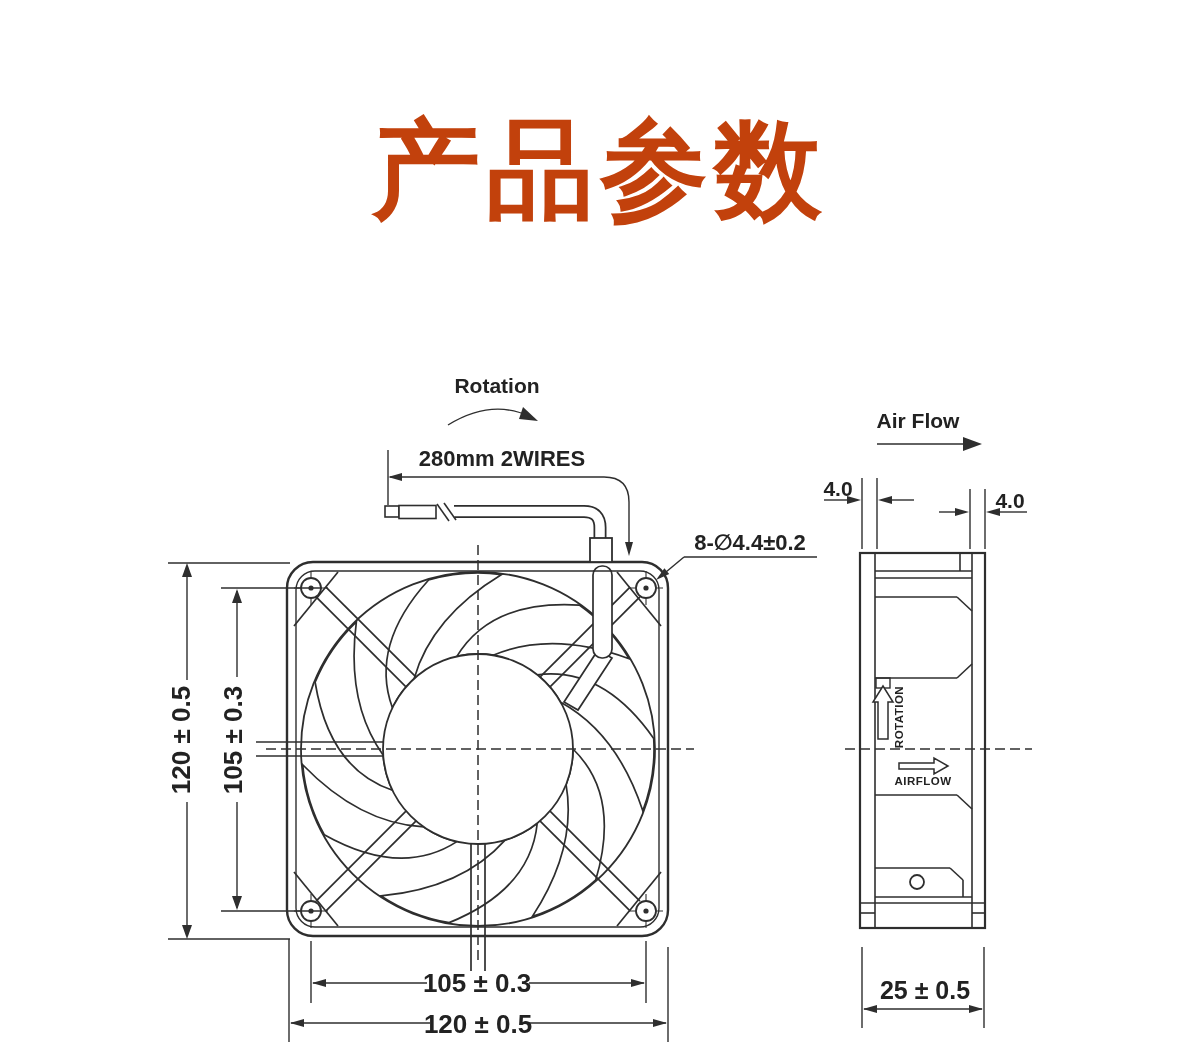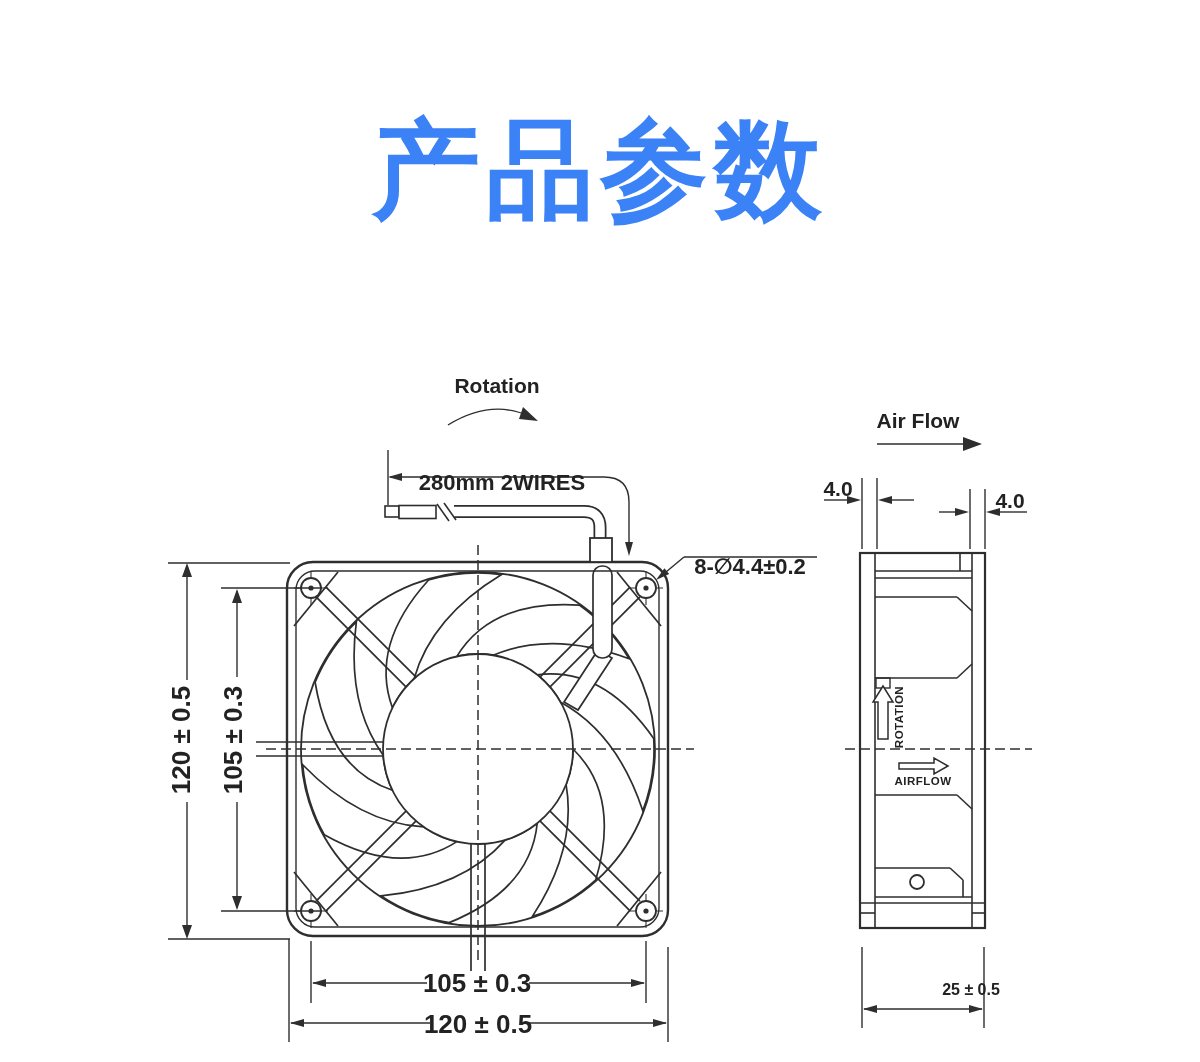--- a/index.html
+++ b/index.html
@@ -2,31 +2,31 @@
 <html><head>
 <meta charset="utf-8">
 <style>
   html,body{margin:0;padding:0;background:#ffffff;}
   .canvas{
     position:relative;width:1200px;height:1062px;background:#ffffff;overflow:hidden;
     font-family:"Liberation Sans","DejaVu Sans",sans-serif;color:#1e1e1e;
   }
   .page-title{
     position:absolute;left:600px;top:98px;transform:translateX(-50%);
-    font-size:108px;font-weight:900;color:#3b82f6;letter-spacing:6px;white-space:nowrap;
+    font-size:108px;font-weight:900;color:#c2410c;letter-spacing:6px;white-space:nowrap;
     font-family:"Liberation Sans","DejaVu Sans",sans-serif;
   }
   .lbl{
     position:absolute;transform:translate(-50%,-50%);
     font-weight:700;color:#222;white-space:nowrap;line-height:1;
   }
   .lbl.vert{transform:translate(-50%,-50%) rotate(-90deg);}
   .f21{font-size:21px;}
-  .f22{font-size:22px;margin-top:24px;}
-  .f24{font-size:16px;margin-left:46px;}
+  .f22{font-size:22px;}
+  .f24{font-size:25px;}
   .f26{font-size:26px;}
   svg.drawing{position:absolute;left:0;top:0;}
   svg.drawing *{vector-effect:none;}
   .ln{stroke:#2e2e2e;fill:none;}
   .dim{stroke:#2e2e2e;stroke-width:1.4;fill:none;}
   .arr{fill:#2e2e2e;stroke:none;}
   .dash{stroke:#2f2f2f;stroke-width:1.5;fill:none;stroke-dasharray:10 5;}
   .whitefill{fill:#ffffff;stroke:#2e2e2e;}
   svg text{font-family:"Liberation Sans","DejaVu Sans",sans-serif;}
 </style>

